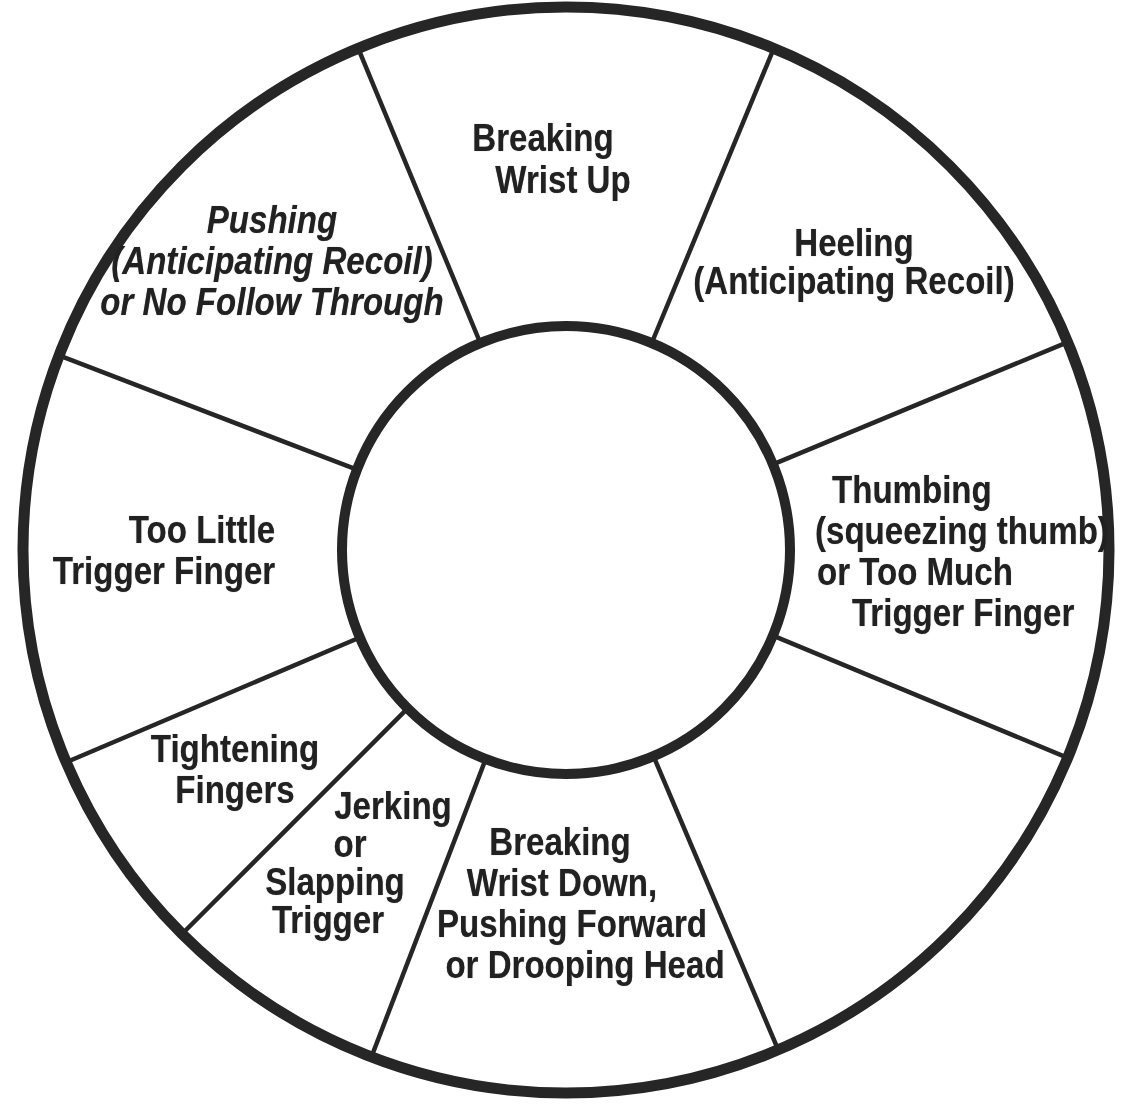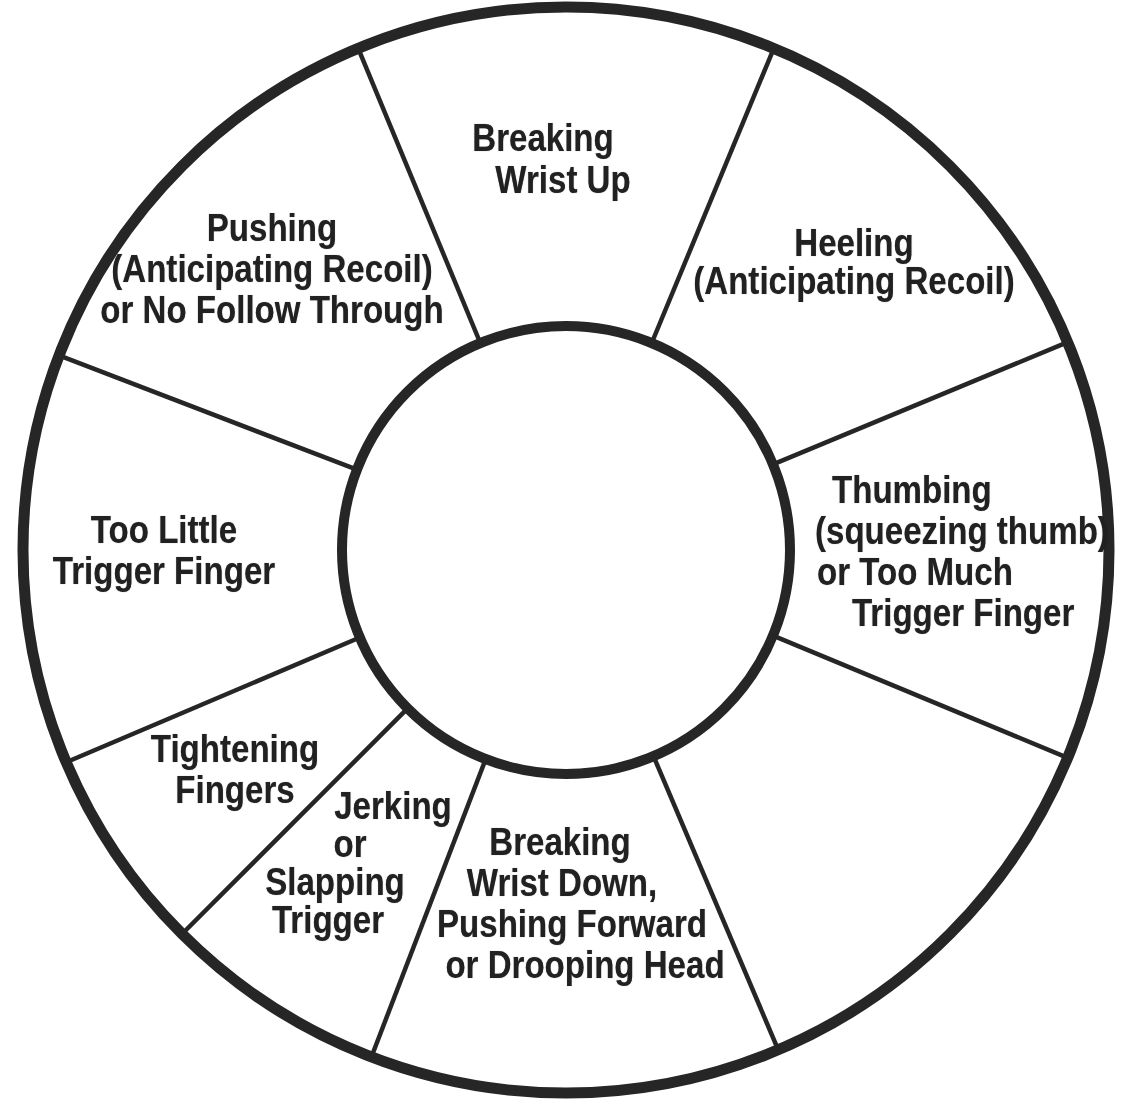--- a/index.html
+++ b/index.html
@@ -68,24 +68,24 @@
   .lbl-jerking { left: 352px; top: 787px; line-height: 38px; }
   .lbl-jerking .ln:nth-child(1) { transform: translateX(41px)  scaleX(0.87); }
   .lbl-jerking .ln:nth-child(2) { transform: translateX(-2px)  scaleX(0.87); }
   .lbl-jerking .ln:nth-child(3) { transform: translateX(-17px) scaleX(0.87); }
   .lbl-jerking .ln:nth-child(4) { transform: translateX(-24px) scaleX(0.87); }
 
   
   .lbl-tightening-fingers { left: 235px; top: 729px; }
 
   
-  .lbl-too-little { left: 164px; top: 510px; }
+  .lbl-too-little { left: 164px; top: 510px; text-align: right; }
 
   
-  .lbl-pushing { left: 272px; top: 208px; }
+  .lbl-pushing { left: 272px; top: 200px; font-style: italic; }
 </style>
 </head>
 <body>
 
 <div class="stage">
 
   <svg class="wheel-svg" width="1140" height="1108" viewBox="0 0 1140 1108">
 
     <circle cx="566" cy="550" r="543" fill="none" stroke-width="11" stroke="#262626"></circle>
 

